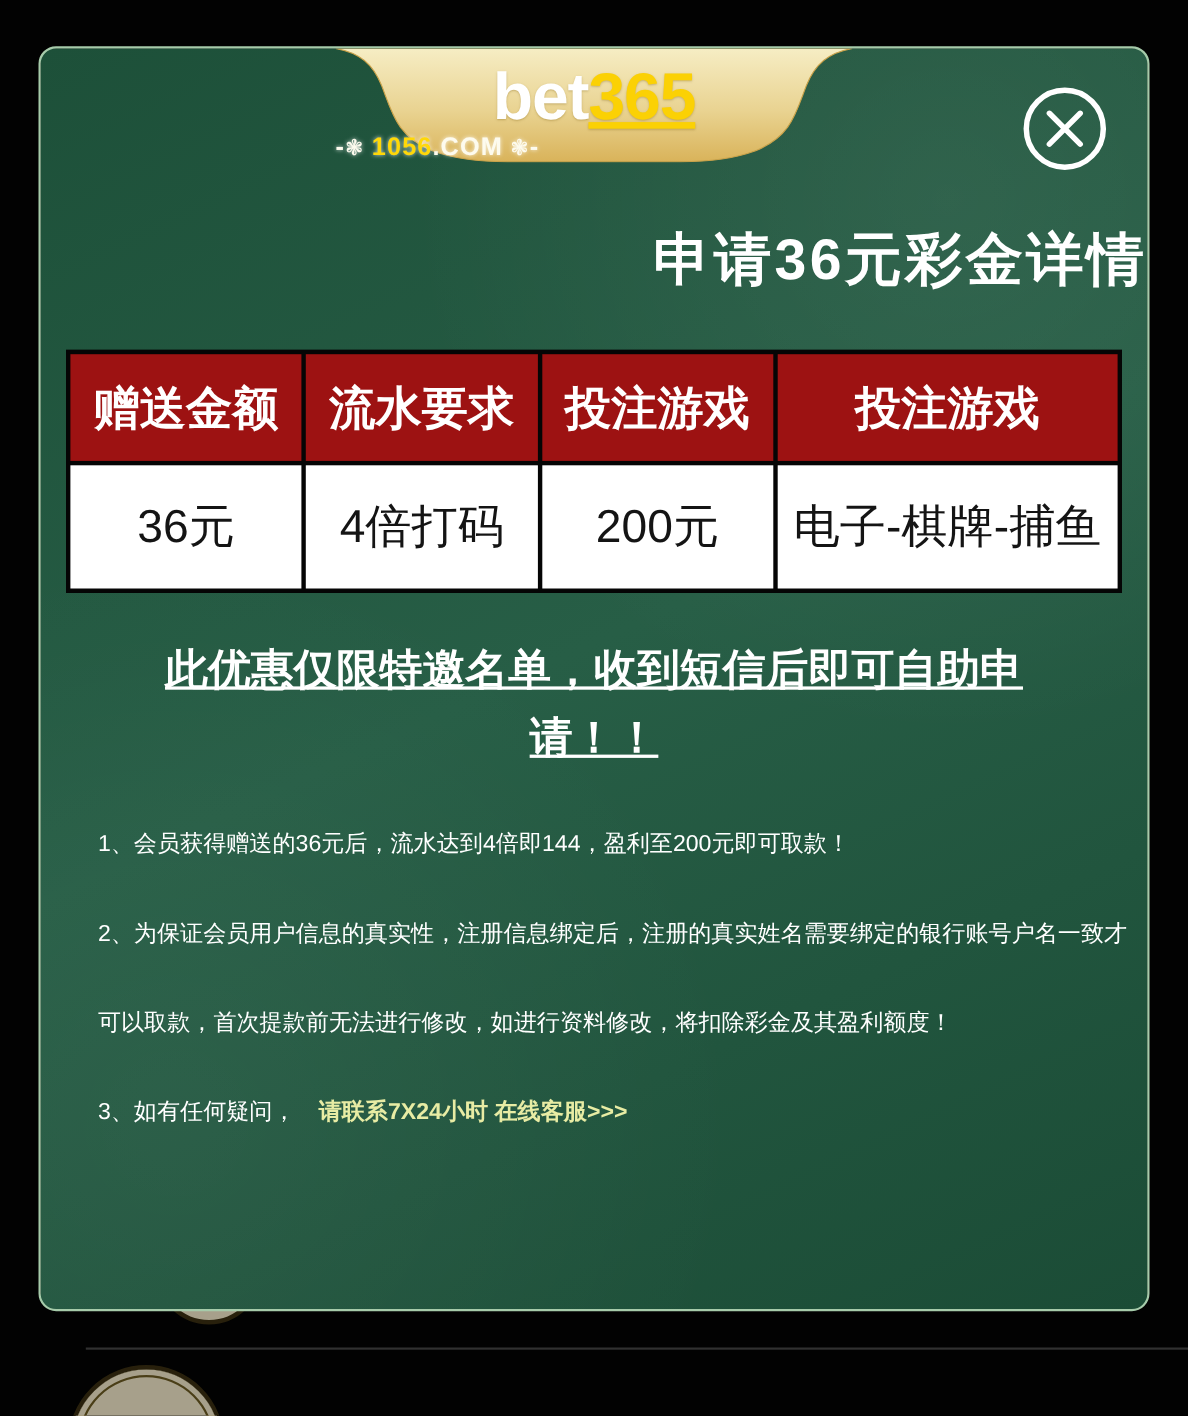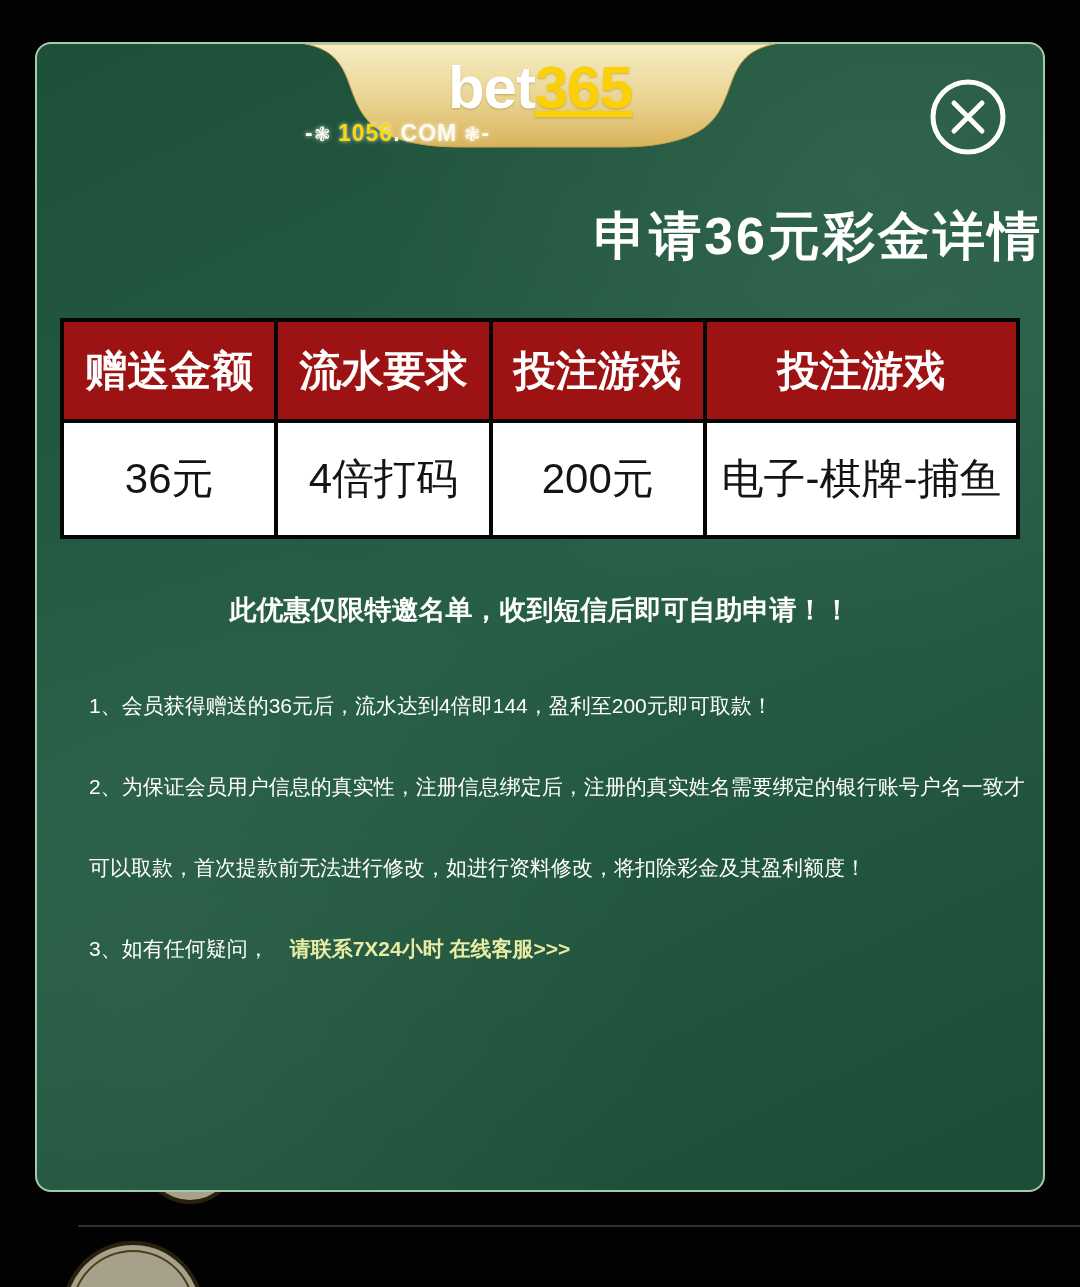--- a/index.html
+++ b/index.html
@@ -88,21 +88,21 @@
   .pt-head {
     background:#9d1212; color:#ffffff; font-weight:700; font-size:42px; height:97px;
   }
   .pt-body {
     background:#ffffff; color:#141414; font-size:42px; height:112px;
   }
 
   
   .notice {
     margin:40px 56px 0; text-align:center;
-    color:#ffffff; font-size:27px; font-weight:700; line-height:62px;
+    color:#ffffff; font-size:39px; font-weight:700; line-height:62px;text-decoration:underline;
   }
 
   
   .terms { margin:24px 16px 0 52px; }
   .terms p {
     color:#ffffff; font-size:21px; font-weight:500; line-height:81px;
   }
   .gold-link {
     color:#e8eca4; font-weight:700; text-decoration:none; cursor:pointer;
   }

